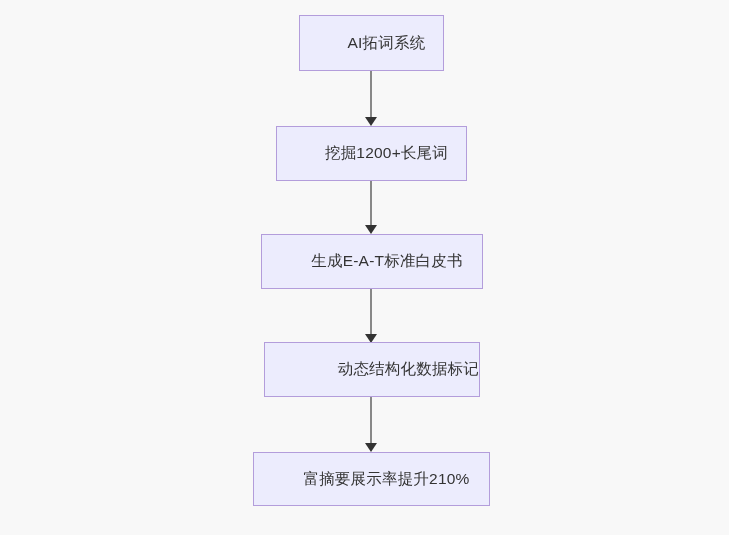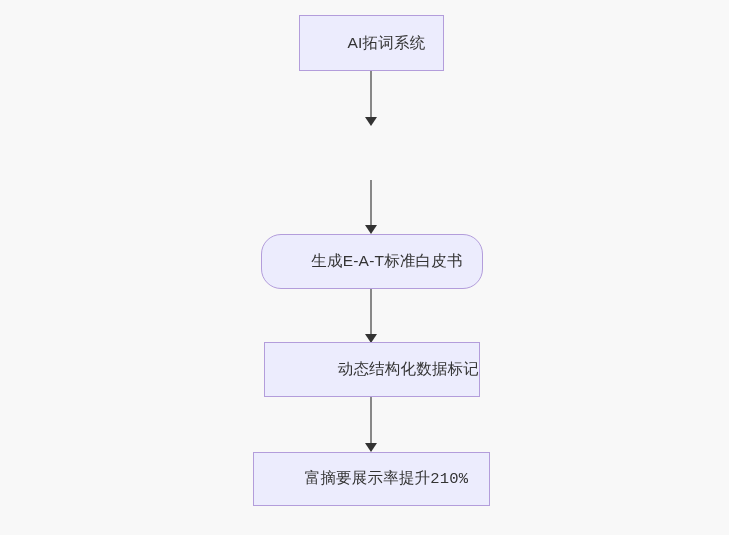--- a/index.html
+++ b/index.html
@@ -81,26 +81,29 @@
 
   <div class="edge">
     <div class="edge-line" style="left:370px; top:396px; height:47px;"></div>
     <div class="edge-arrow" style="left:365px; top:443px;"></div>
   </div>
 
   <div class="node" style="left:299px; top:15px; width:145px; height:56px;">
     <span class="node-label">AI拓词系统</span>
   </div>
 
+  <div class="node" style="left:276px; top:126px; width:191px; height:55px;">
+    <span class="node-label">挖掘1200+长尾词</span>
+  </div>
 
-  <div class="node" style="left:261px; top:234px; width:222px; height:55px;border-radius:20px;">
+  <div class="node" style="left:261px; top:234px; width:222px; height:55px;">
     <span class="node-label">生成E-A-T标准白皮书</span>
   </div>
 
   <div class="node" style="left:264px; top:342px; width:216px; height:55px;justify-content:flex-end;">
     <span class="node-label">动态结构化数据标记</span>
   </div>
 
-  <div class="node" style="left:253px; top:452px; width:237px; height:54px;font-family:Liberation Mono, monospace;">
+  <div class="node" style="left:253px; top:452px; width:237px; height:54px;">
     <span class="node-label">富摘要展示率提升210%</span>
   </div>
 
 </div>
 
 </body></html>

